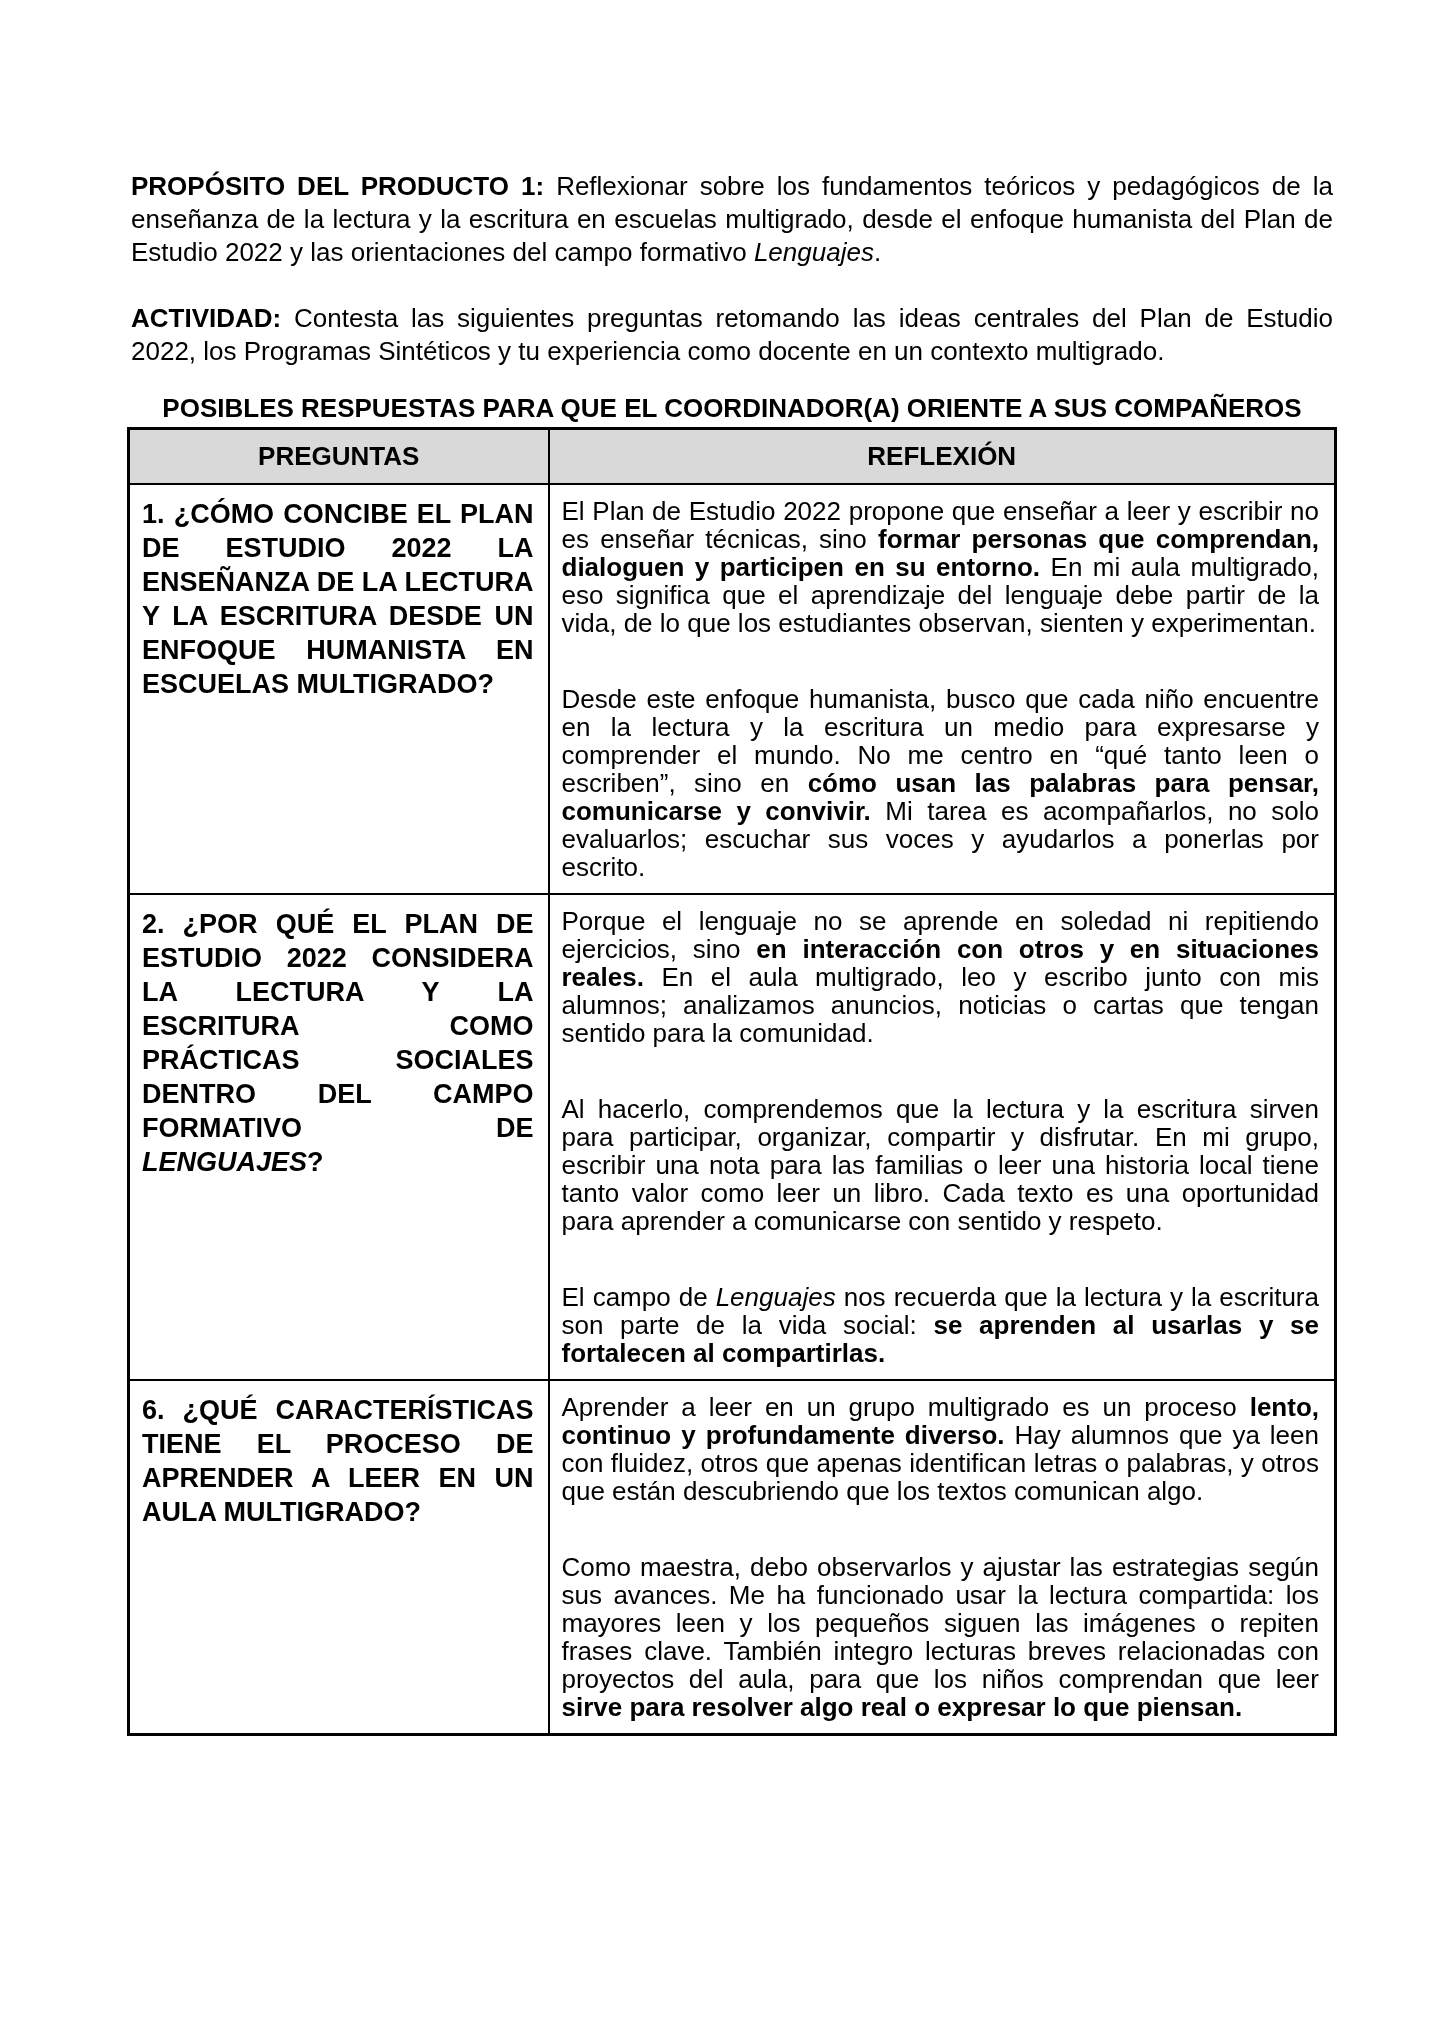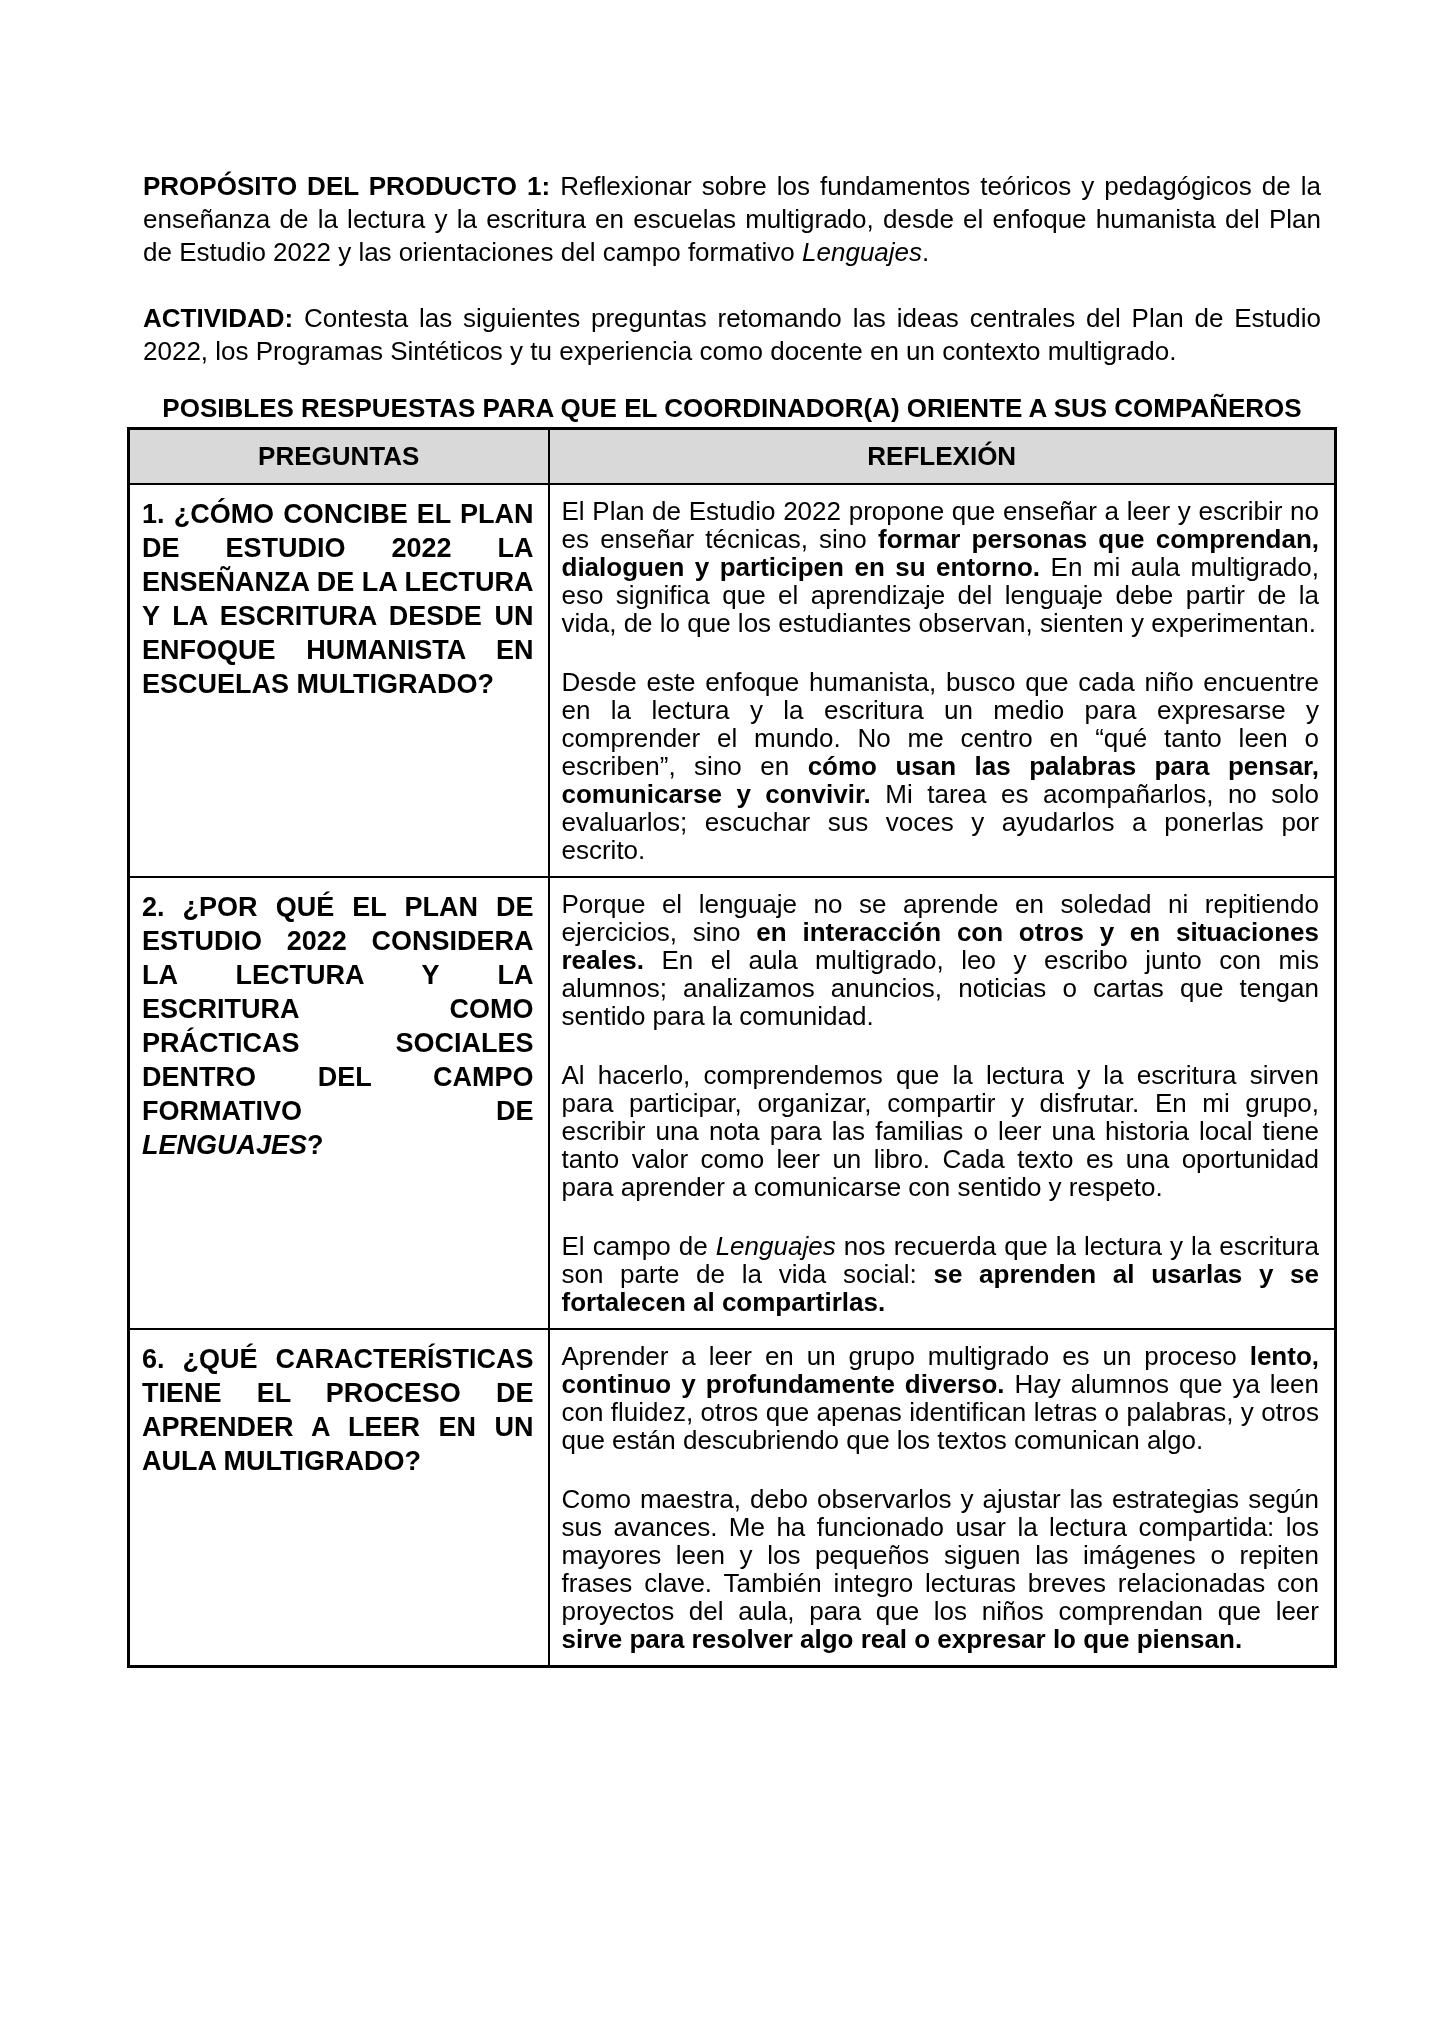--- a/index.html
+++ b/index.html
@@ -23,21 +23,21 @@
   }
   .doc-title {
     margin: 0 0 28px 0;
     font-size: 27px;
     font-weight: bold;
     line-height: 33px;
     text-align: center;
   }
   .tline { display: block; }
   .para {
-    margin: 16px;
+    margin: 4px;
     font-size: 26px;
     line-height: 33px;
     text-align: justify;
   }
   .para-proposito { margin-top: 0; }
   .para-actividad { margin-top: 33px; }
   .table-heading {
     margin: 24px 0 2px 0;
     font-size: 26px;
     font-weight: bold;
@@ -74,21 +74,21 @@
     font-weight: bold;
     line-height: 34px;
     text-align: justify;
   }
   .cell-p {
     margin: 0;
     font-size: 26px;
     line-height: 28px;
     text-align: justify;
   }
-  .r-cell .cell-p + .cell-p { margin-top: 31px; }
+  .r-cell .cell-p + .cell-p { margin-top: 48px; }
   .b { font-weight: bold; }
   .i { font-style: italic; }
 </style>
 </head>
 <body>
 
 <div class="page">
 
 
   <p class="para para-proposito"><span class="b">PROPÓSITO DEL PRODUCTO 1: </span><span>Reflexionar sobre los fundamentos teóricos y pedagógicos de la enseñanza de la lectura y la escritura en escuelas multigrado, desde el enfoque humanista del Plan de Estudio 2022 y las orientaciones del campo formativo </span><span class="i">Lenguajes</span><span>.</span></p>

